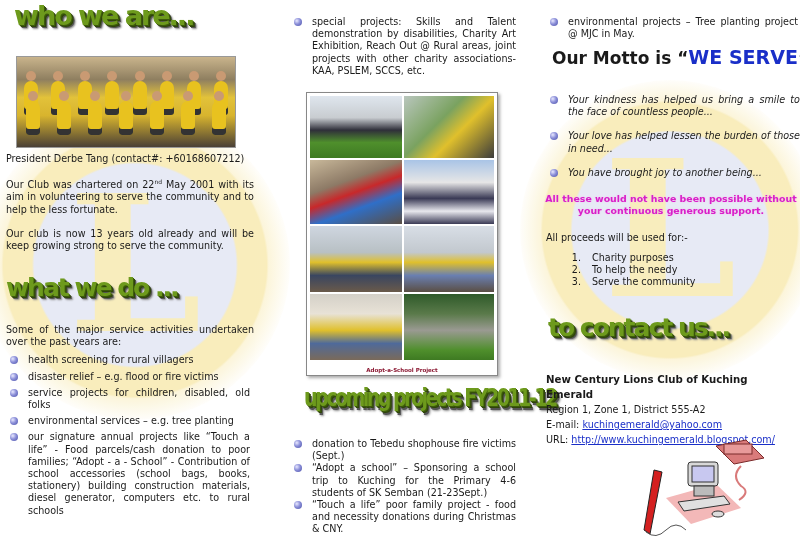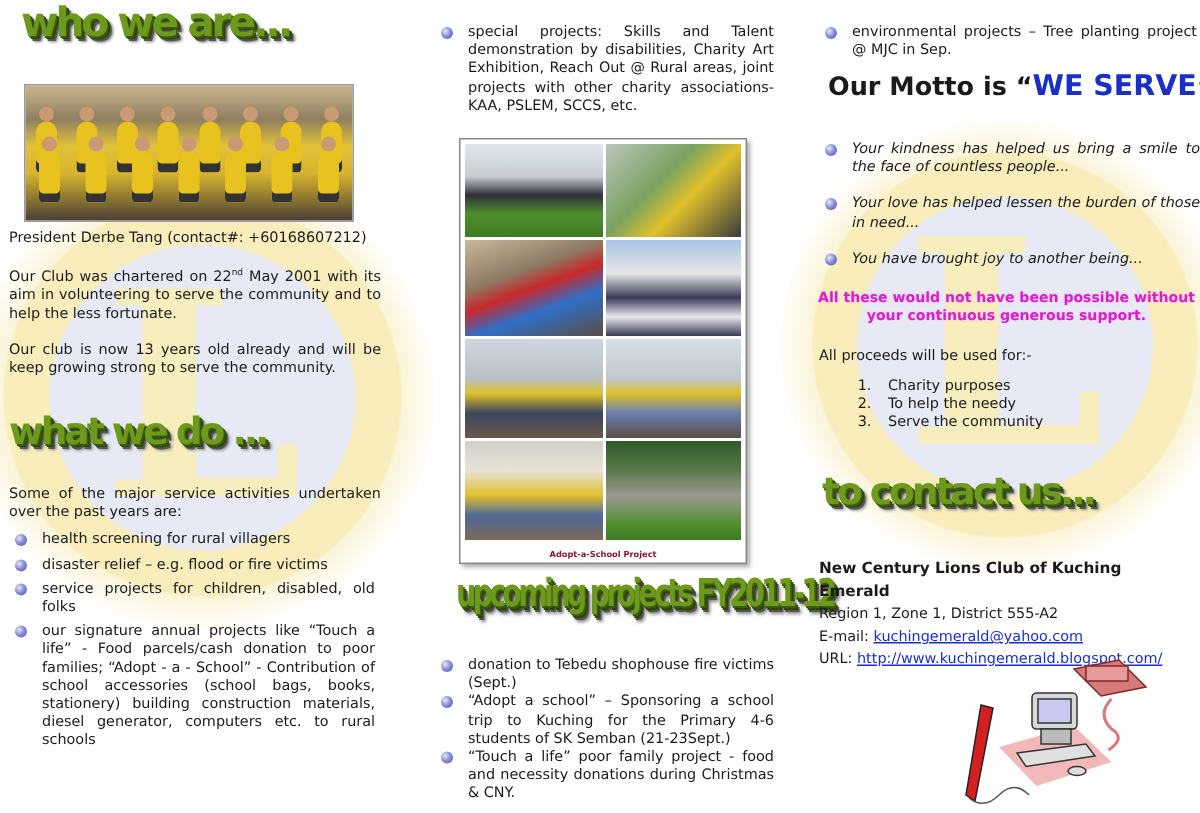--- a/index.html
+++ b/index.html
@@ -151,20 +151,21 @@
   </div>
 
   <div class="wordart" style="position:absolute;left:0;top:282px;font-size:25px;">what we do ...</div>
 
   <div style="position:absolute;left:0;top:324px;width:248px;">
     <p class="just">Some of the major service activities undertaken over the past years are:</p>
     <ul class="bullets" style="margin-top:6px;">
       <li style="margin-bottom:4px;"><span class="bullet-icon"></span><span>health screening for rural villagers</span></li>
       <li style="margin-bottom:4px;"><span class="bullet-icon"></span><span>disaster relief – e.g. flood or fire victims</span></li>
       <li style="margin-bottom:4px;"><span class="bullet-icon"></span><span>service projects for children, disabled, old folks</span></li>
+      <li style="margin-bottom:4px;"><span class="bullet-icon"></span><span>environmental services – e.g. tree planting</span></li>
       <li><span class="bullet-icon"></span><span>our signature annual projects like “Touch a life” - Food parcels/cash donation to poor families; “Adopt - a - School” - Contribution of school accessories (school bags, books, stationery) building construction materials, diesel generator, computers etc. to rural schools</span></li>
     </ul>
   </div>
 </div>
 
 <div class="col col2">
   <ul class="bullets" style="position:absolute;top:12px;width:222px;">
     <li><span class="bullet-icon"></span><span>special projects: Skills and Talent demonstration by disabilities, Charity Art Exhibition, Reach Out @ Rural areas, joint projects with other charity associations- KAA, PSLEM, SCCS, etc.</span></li>
   </ul>
 </div>
@@ -185,21 +186,21 @@
   <div class="wordart" style="position:absolute;left:14px;top:388px;font-size:19px;letter-spacing:-2.5px;transform:scaleY(1.35);transform-origin:left top;">upcoming projects FY2011-12</div>
   <ul class="bullets" style="position:absolute;top:434px;width:222px;">
     <li><span class="bullet-icon"></span><span>donation to Tebedu shophouse fire victims (Sept.)</span></li>
     <li><span class="bullet-icon"></span><span>“Adopt a school” – Sponsoring a school trip to Kuching for the Primary 4-6 students of SK Semban (21-23Sept.)</span></li>
     <li><span class="bullet-icon"></span><span>“Touch a life” poor family project - food and necessity donations during Christmas &amp; CNY.</span></li>
   </ul>
 </div>
 
 <div class="col col3">
   <ul class="bullets" style="position:absolute;top:12px;width:248px;">
-    <li><span class="bullet-icon"></span><span>environmental projects – Tree planting project @ MJC in Sep.</span></li>
+    <li><span class="bullet-icon"></span><span>environmental projects – Tree planting project @ MJC in May.</span></li>
   </ul>
 
   <div class="motto" style="position:absolute;left:6px;top:51px;white-space:nowrap;">
     <span>Our Motto is “</span><span class="serve">WE SERVE</span><span>”</span>
   </div>
 
   <ul class="bullets" style="position:absolute;top:90px;width:250px;font-style:italic;">
     <li style="margin-bottom:12px;"><span class="bullet-icon"></span><span>Your kindness has helped us bring a smile to the face of countless people...</span></li>
     <li style="margin-bottom:12px;"><span class="bullet-icon"></span><span>Your love has helped lessen the burden  of those in need...</span></li>
     <li><span class="bullet-icon"></span><span>You have brought joy to another being...</span></li>

